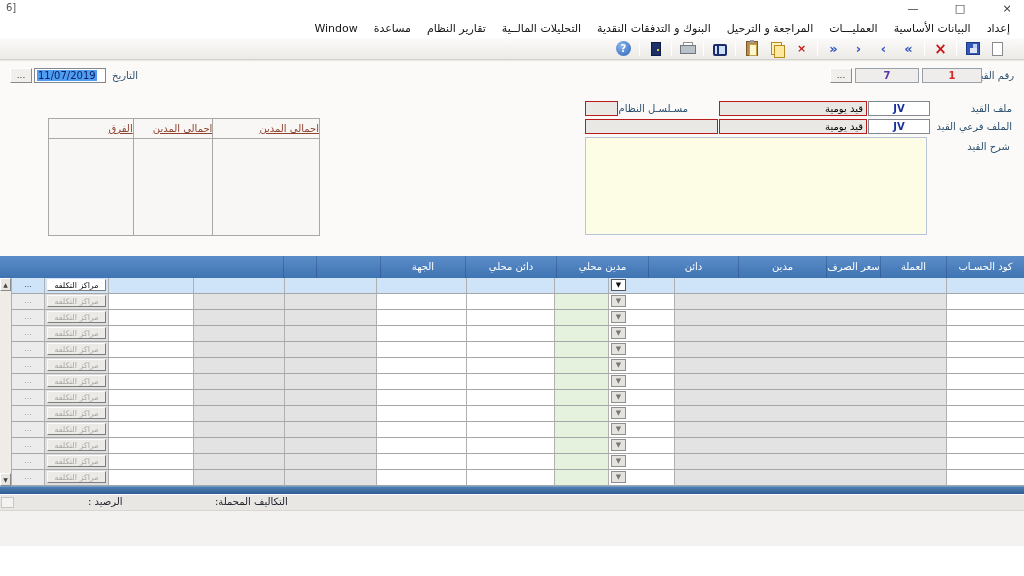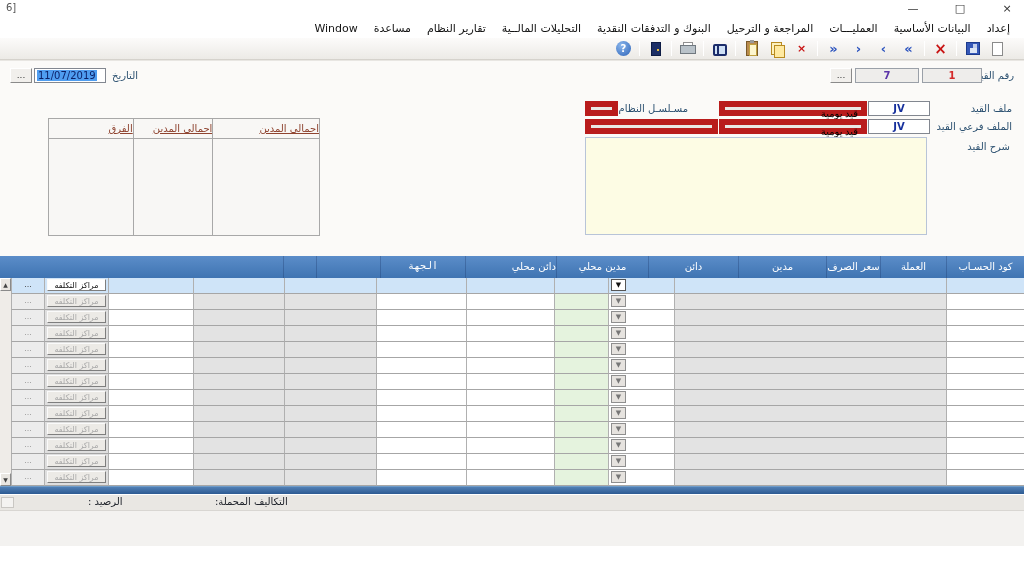--- a/index.html
+++ b/index.html
@@ -58,21 +58,21 @@
     color:#fff; font-size:9px; display:flex; align-items:center; padding:0 4px; }
   .adminbar .dv { margin:0 10px; }
 
   
   .formarea { height:196px; background:#fbfaf8; position:relative; border-top:1px solid #e8e6e2; }
   .flabel { position:absolute; font-size:10px; color:#2b5070; direction:rtl; white-space:nowrap; }
   .box { position:absolute; height:15px; font-size:10px; line-height:13px; text-align:center; }
   .raised { background:#f1efec; border:1px solid; border-color:#fff #8a8a8a #8a8a8a #fff; color:#333; font-size:9px; }
   .sunken { background:#eeedeb; border:1px solid #9aa0a8; }
   .white-field { background:#fff; border:1px solid #828790; }
-  .gray-field { background:#e9e8e5; border:6px solid #b91c1c;font-family:Liberation Serif, serif; }
+  .gray-field { background:#e9e8e5; border:1px solid #b91c1c; }
   .date-field { left:34px; top:7px; width:72px; direction:ltr; text-align:left; padding-left:2px; }
   .date-sel { background:#4f9df0; color:#0b1f66; padding:0 1px; }
   .v-red { color:var(--value-red,#d42a2a); font-weight:bold; }
   .v-purple { color:var(--value-purple,#5b35a8); font-weight:bold; }
   .jv { color:#16309c; font-weight:bold; }
   .desc-area { position:absolute; right:97px; top:76px; width:342px; height:98px;
     background:var(--desc-yellow,#fdfce4); border:1px solid #b8c4d8; }
   .totals { position:absolute; left:48px; top:57px; width:272px; height:118px;
     border:1px solid #a8a8a8; background:#f8f7f5; direction:rtl; display:flex; }
   .t-col { height:100%; border-left:1px solid #a8a8a8; }
@@ -250,22 +250,22 @@
     </div>
   </div>
 
   <div class="grid-header">
       <div class="hcell" style="width: 78px;">كود الحسـاب</div>
       <div class="hcell" style="width: 66px;">العملة</div>
       <div class="hcell" style="width: 54px;">سعر الصرف</div>
       <div class="hcell" style="width: 88px;">مدين</div>
       <div class="hcell" style="width: 90px;">دائن</div>
       <div class="hcell" style="width: 92px;">مدين محلي</div>
-      <div class="hcell" style="width: 91px; text-align: right;">دائن محلي</div>
-      <div class="hcell" style="width: 85px; font-family: Liberation Mono, monospace;">الجهة</div>
+      <div class="hcell" style="width: 91px;">دائن محلي</div>
+      <div class="hcell" style="width: 85px;">الجهة</div>
       <div class="hcell" style="width: 64px;"></div>
       <div class="hcell" style="width: 33px;"></div>
     </div>
   <div class="grid-body">
     <div class="vscroll">
       <div class="vs-btn vs-up">▲</div>
       <div class="vs-btn vs-down">▼</div>
     </div>
   <div class="grow active">
         <div class="cell c-code" style="width: 78px;"></div>

